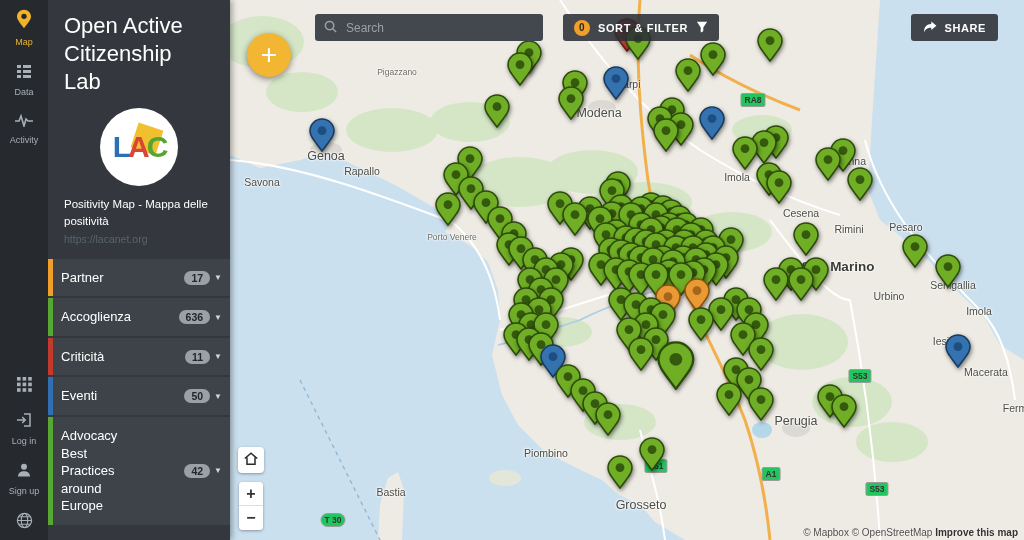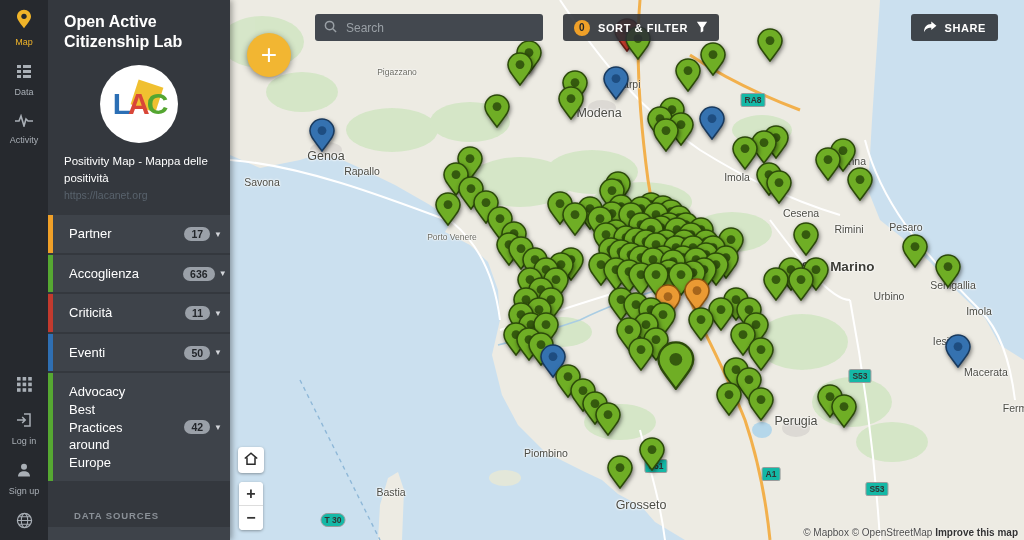--- a/index.html
+++ b/index.html
@@ -9,48 +9,48 @@
   
   .rail{width:48px;background:#26292e;display:flex;flex-direction:column;align-items:center;flex-shrink:0;z-index:30;}
   .rail-item{width:100%;padding:9px 0 7px;display:flex;flex-direction:column;align-items:center;gap:4px;color:#a9afb6;cursor:pointer;}
   .rail-item .lbl{font-size:9px;}
   .rail-item.active{color:#f0b429;}
   .rail-spacer{margin-top:auto;}
 
   
   .sidebar{width:182px;background:#34383e;color:#fff;display:flex;flex-direction:column;flex-shrink:0;z-index:20;box-shadow:2px 0 6px rgba(0,0,0,.35);}
   .sidebar-header{padding:12px 16px 0;}
-  .title{font-size:16px;font-weight:bold;line-height:1.28;}
+  .title{font-size:22px;font-weight:normal;line-height:1.28;}
   .logo-wrap{display:flex;justify-content:center;margin:12px 0 10px;}
   .logo{width:78px;height:78px;border-radius:50%;background:#fff;position:relative;overflow:hidden;display:flex;align-items:center;justify-content:center;}
   .logo .accent{position:absolute;width:26px;height:26px;background:#f0c030;transform:rotate(18deg);left:34px;top:18px;}
   .logo .ltr{position:relative;font-weight:bold;font-size:30px;letter-spacing:-3px;}
   .logo .l1{color:#2b6fb5;} .logo .l2{color:#d94638;} .logo .l3{color:#54a631;}
   .subtitle{font-size:11.5px;line-height:1.45;padding:0 16px;}
   .site-link{font-size:10.5px;color:#59636d;padding:3px 16px 12px;display:block;text-decoration:none;}
   .cats{margin-top:2px;}
-  .cat{position:relative;background:#3e434a;margin-bottom:2px;padding:10px 8px 10px 21px;display:flex;align-items:center;justify-content:space-between;cursor:pointer;gap:44px;}
+  .cat{position:relative;background:#3e434a;margin-bottom:2px;padding:10px 8px 10px 13px;display:flex;align-items:center;justify-content:space-between;cursor:pointer;gap:44px;}
   .cat::before{content:"";position:absolute;left:0;top:0;bottom:0;width:5px;background:var(--c,#888);}
   .cat .lbl{font-size:13px;line-height:1.35;max-width:96px;}
   .cat .right{display:flex;align-items:center;}
   .badge{background:#9aa0a8;color:#23262a;font-size:10.5px;border-radius:9px;padding:1px 7px;font-weight:bold;}
   .caret{color:#d3d6da;font-size:8px;margin-left:4px;}
   .section-label{font-size:9.5px;letter-spacing:.9px;color:#8a9097;font-weight:bold;padding:14px 26px 6px;margin-top:auto;}
   .partial-row{background:#3e434a;height:13px;}
 
   
   .map-area{position:relative;flex:1;overflow:hidden;background:#cbe0ef;}
   .layer{position:absolute;left:-230px;top:0;width:1024px;height:540px;}
   .map-label{position:absolute;transform:translate(-50%,-50%);color:#4b4b44;white-space:nowrap;
     text-shadow:0 0 2px #fff,0 0 2px #fff,0 0 3px #fff;}
   .map-label.xs{font-size:8.5px;color:#6b6b62;}
   .map-label.s{font-size:10.5px;}
   .map-label.m{font-size:12.5px;}
   .map-label.l{font-size:13.5px;font-weight:bold;color:#3c3c36;}
-  .road-shield{position:absolute;transform:translate(-50%,-50%);background:#14b8a6;border:1px solid #9b9b9b;border-radius:2px;font-size:8.5px;font-weight:bold;color:#333;padding:0 3px;line-height:12px;white-space:nowrap;}
+  .road-shield{position:absolute;transform:translate(-50%,-50%);background:#22c55e;border:1px solid #9b9b9b;border-radius:2px;font-size:8.5px;font-weight:bold;color:#333;padding:0 3px;line-height:12px;white-space:nowrap;}
   .pin{position:absolute;filter:drop-shadow(1px 2px 2px rgba(0,0,0,.5));cursor:pointer;}
 
   
   .search-box{position:absolute;left:85px;top:14px;width:228px;height:27px;background:#43484f;border-radius:3px;display:flex;align-items:center;gap:7px;padding:0 9px;box-sizing:border-box;z-index:40;}
   .search-box input{flex:1;background:transparent;border:none;outline:none;color:#d7dadd;font-size:12px;font-family:inherit;}
   .search-box input::placeholder{color:#9aa0a6;}
   .filter-btn{position:absolute;left:333px;top:14px;height:27px;background:rgba(43,47,52,.88);border:none;border-radius:3px;display:flex;align-items:center;gap:8px;padding:0 11px;color:#fff;font-size:11px;font-weight:bold;letter-spacing:.6px;cursor:pointer;z-index:40;font-family:inherit;}
   .count-bubble{width:16px;height:16px;border-radius:50%;background:#f0a028;color:#23262a;font-size:10px;font-weight:bold;display:flex;align-items:center;justify-content:center;}
   .share-btn{position:absolute;right:26px;top:14px;height:27px;background:rgba(43,47,52,.88);border:none;border-radius:3px;display:flex;align-items:center;gap:7px;padding:0 12px;color:#fff;font-size:11px;font-weight:bold;letter-spacing:.6px;cursor:pointer;z-index:40;font-family:inherit;}
   .add-btn{position:absolute;left:17px;top:33px;width:44px;height:44px;border-radius:50%;background:#f2b632;border:none;color:#fff;font-size:28px;line-height:40px;text-align:center;box-shadow:0 2px 6px rgba(0,0,0,.45);cursor:pointer;z-index:45;padding:0;}

